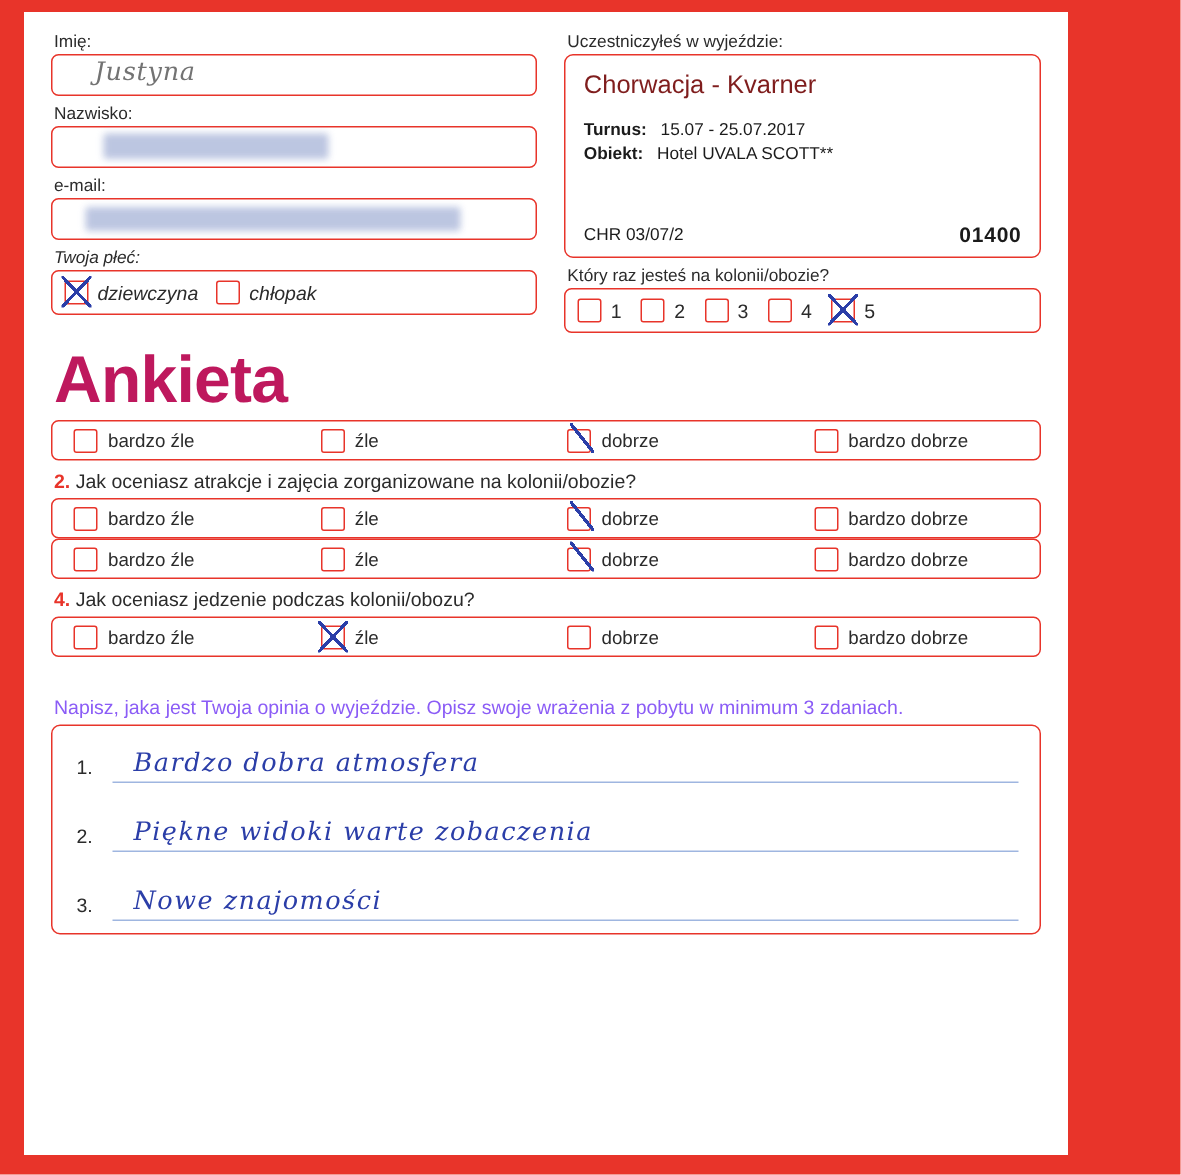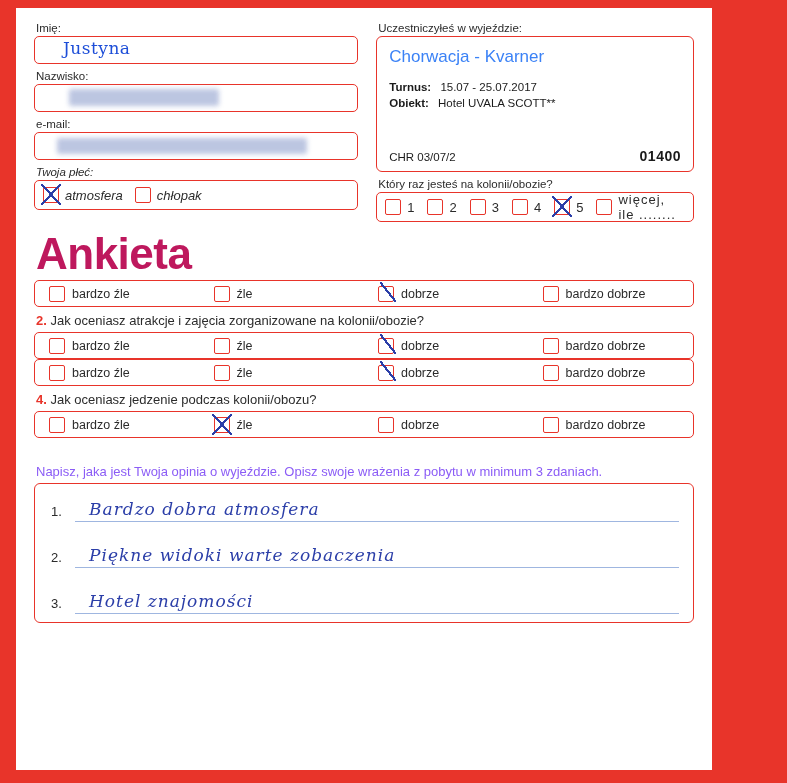--- a/index.html
+++ b/index.html
@@ -34,21 +34,22 @@
     border:1.6px solid #e8342a;
     border-radius:5px;
     height:28px;
     box-sizing:border-box;
     position:relative;
     background:#fff;
   }
   .handwrite{
     position:absolute;
     font-family:"DejaVu Serif", serif;
-    color:#1d4ed8;
+    color:#737373;
+    font-style:italic;
     font-size:17px;
     letter-spacing:.5px;
   }
   .redact{
     position:absolute;
     background:#b9c3e0;
     filter:blur(2.5px);
     opacity:.95;
     border-radius:2px;
   }
@@ -86,21 +87,21 @@
     content:"";position:absolute;left:1px;top:-5px;width:16px;height:20px;
     background:linear-gradient(to top right, transparent calc(50% - 1.1px), #2b3ea8 calc(50% - 1.1px), #2b3ea8 calc(50% + 1.1px), transparent calc(50% + 1.1px));
   }
 
   
   .tripcard{
     border:1.8px solid #e8342a;border-radius:6px;
     padding:10px 12px 8px 12px;box-sizing:border-box;
     height:136px;position:relative;
   }
-  .tripname{font-size:17px;color:#3b82f6;margin-bottom:14px;}
+  .tripname{font-size:17px;color:#7f1d1d;margin-bottom:14px;}
   .tripline{font-size:11.5px;color:#1b1b1b;margin-bottom:4px;}
   .tripline b{font-weight:bold;}
   .tripcode{font-size:11.5px;color:#1b1b1b;position:absolute;left:12px;bottom:8px;}
   .tripnum{font-size:14px;font-weight:bold;color:#1b1b1b;position:absolute;right:12px;bottom:7px;letter-spacing:.5px;}
 
   .timesrow{
     height:30px;border:1.6px solid #e8342a;border-radius:5px;
     box-sizing:border-box;display:flex;align-items:center;
     padding:0 8px;gap:13px;font-size:13px;color:#2b2b2b;
   }
@@ -164,21 +165,21 @@
       <div class="inputbox">
         <span class="redact" style="left:22px;top:5px;width:250px;height:16px;"></span>
       </div>
 
       <div class="rowflex mt6">
         <div style="flex:1;font-style:italic;">
           <div class="fieldlabel">Twoja płeć:</div>
           <div class="sexbox">
             <span class="cbrow">
               <span class="cb checked"></span>
-              <span>atmosfera</span>
+              <span>dziewczyna</span>
             </span>
             <span class="cbrow">
               <span class="cb"></span>
               <span>chłopak</span>
             </span>
           </div>
         </div>
       </div>
     </div>
 
@@ -213,24 +214,20 @@
           <span>3</span>
         </span>
         <span class="cbrow">
           <span class="cb"></span>
           <span>4</span>
         </span>
         <span class="cbrow">
           <span class="cb checked"></span>
           <span>5</span>
         </span>
-        <span class="cbrow">
-          <span class="cb"></span>
-          <span class="dots2">więcej, ile ........</span>
-        </span>
       </div>
     </div>
   </div>
 
   <div class="ankieta">Ankieta</div>
 
   <div class="answerbar">
     <span class="answercell">
       <span class="cb"></span>
       <span>bardzo źle</span>
@@ -322,17 +319,17 @@
       <span class="hwtext">Bardzo  dobra  atmosfera</span>
     </div>
     <div class="lrow">
       <span class="num">2.</span>
       <span class="ln"></span>
       <span class="hwtext">Piękne  widoki  warte  zobaczenia</span>
     </div>
     <div class="lrow">
       <span class="num">3.</span>
       <span class="ln"></span>
-      <span class="hwtext">Hotel  znajomości</span>
+      <span class="hwtext">Nowe  znajomości</span>
     </div>
   </div>
 
 </div>
 
 </body></html>

